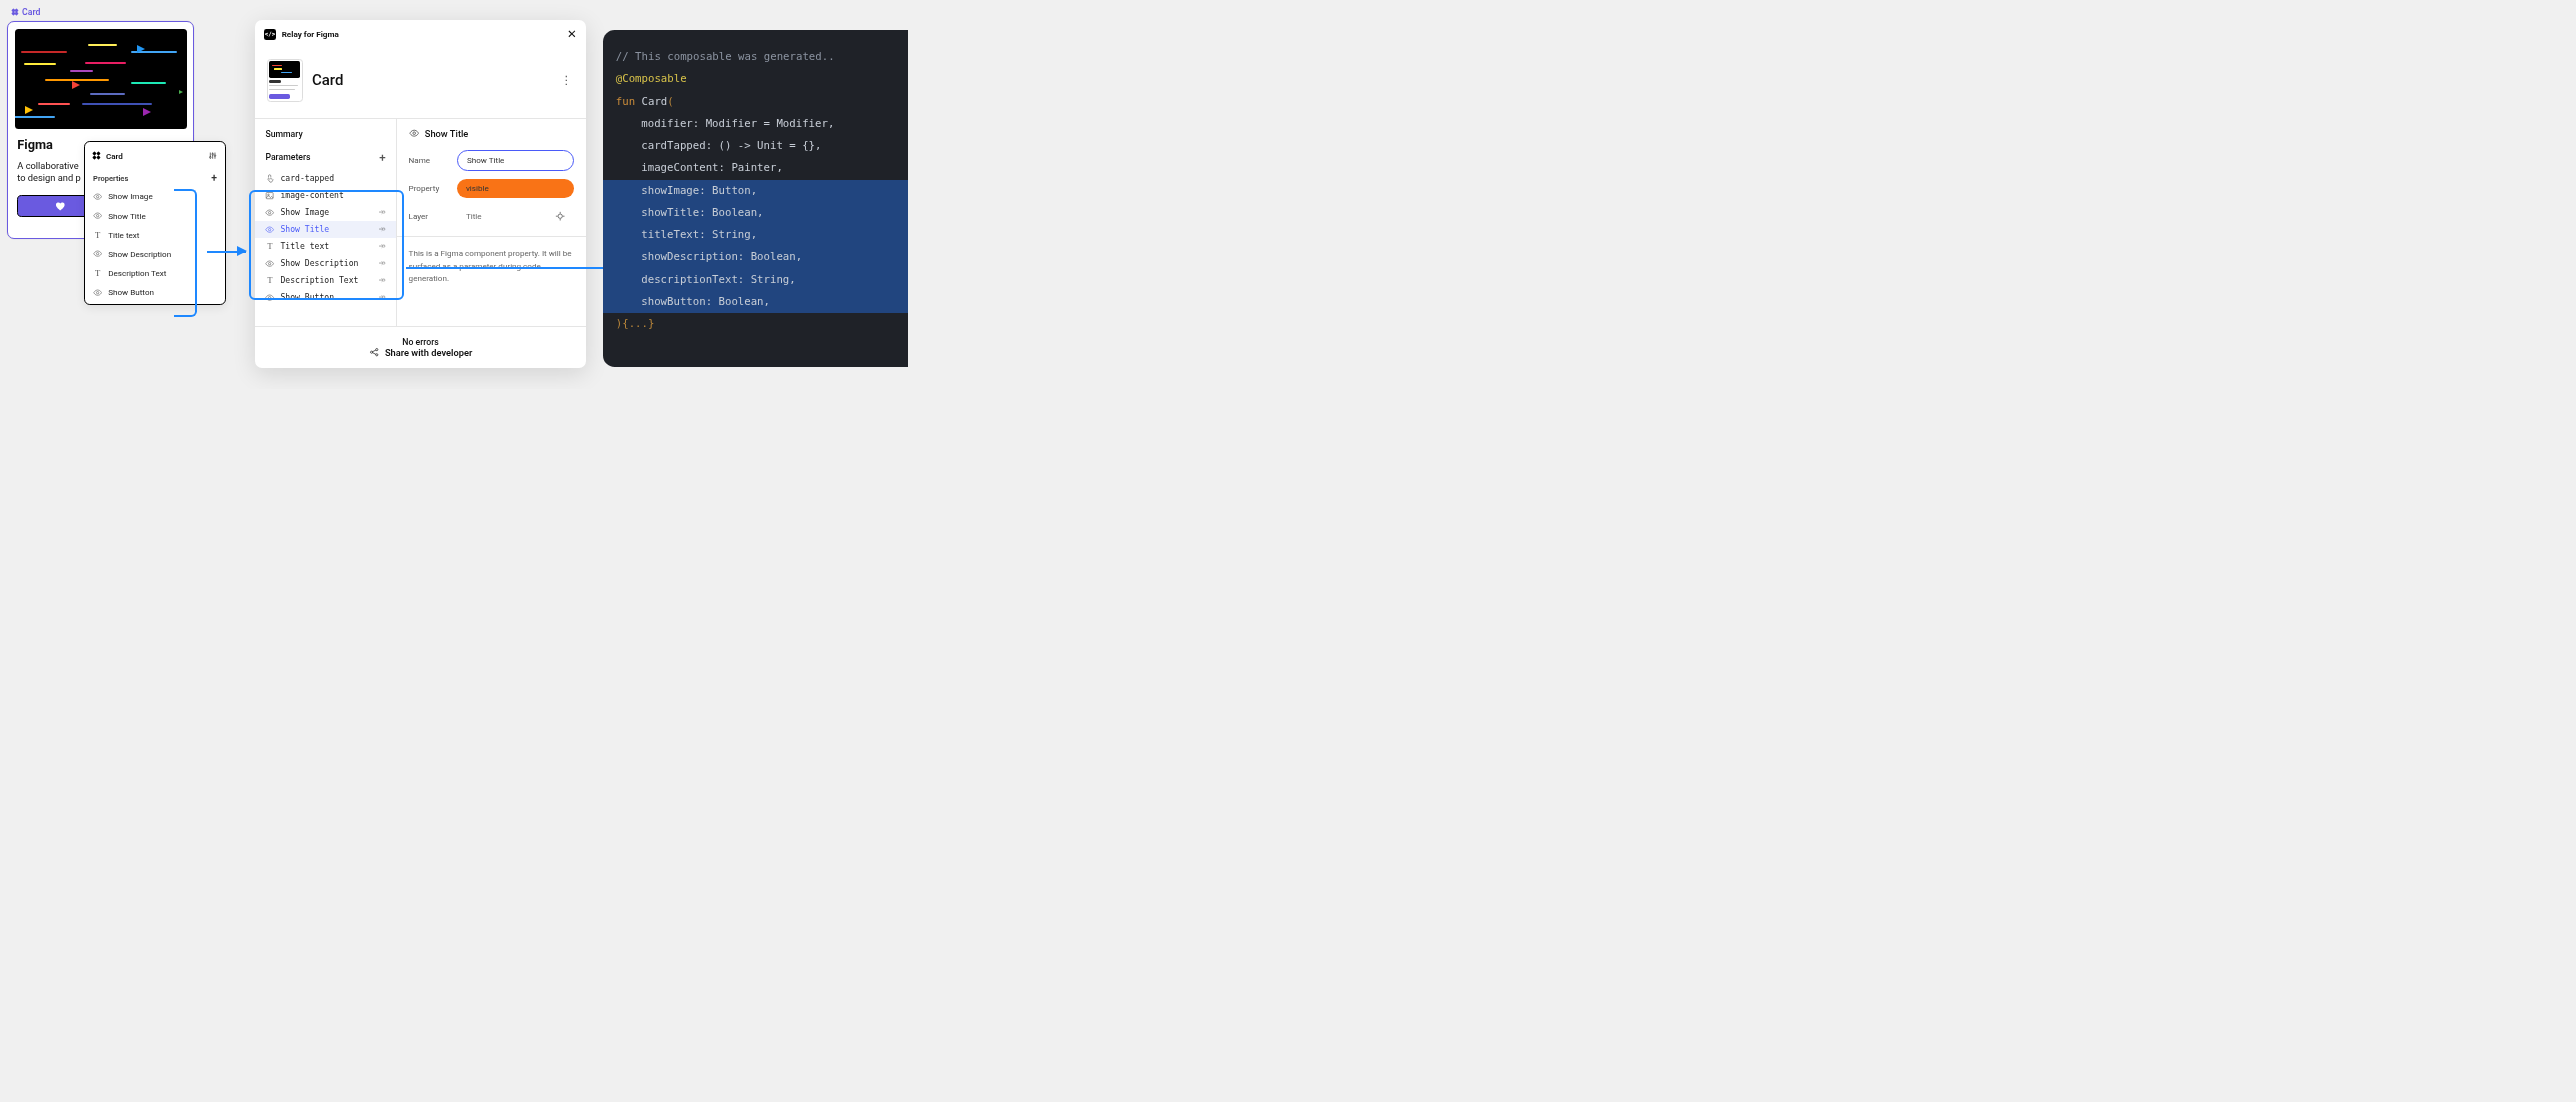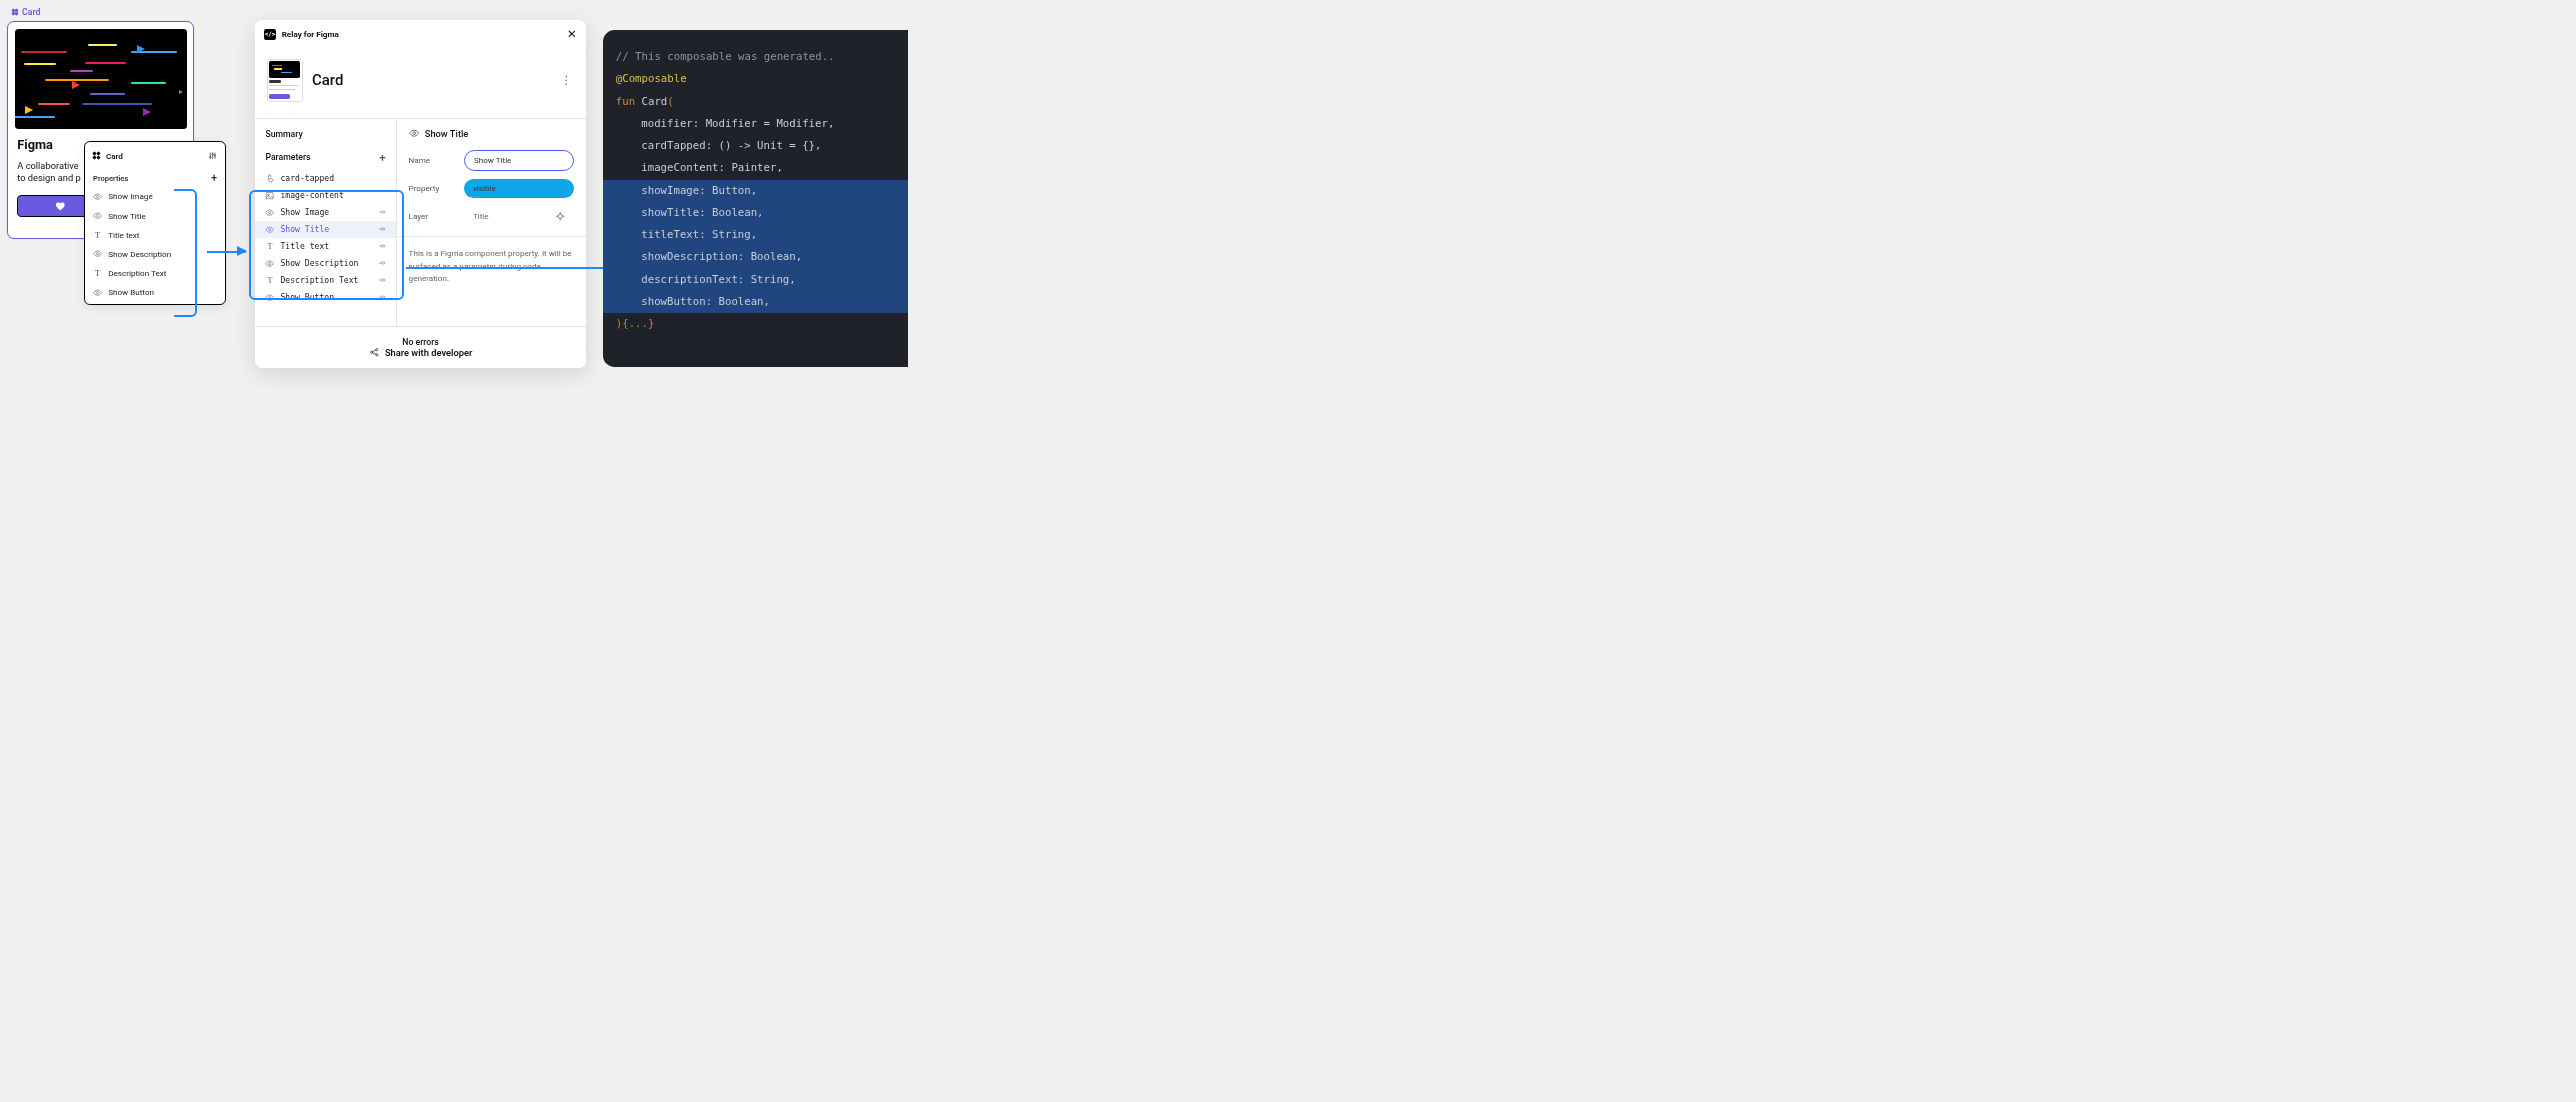--- a/index.html
+++ b/index.html
@@ -268,35 +268,35 @@
     flex:1;
     padding: 9.3px 11.6px;
   }
   .relay-right .rr-title {
     display:flex; align-items:center; gap:5.8px;
     font-size:9.3px; font-weight:500; color:#111;
     margin-bottom:10.4px;
   }
   .relay-right .rr-title svg { width:10.4px; height:10.4px; stroke:#333; fill:none; stroke-width:1.6; }
   .relay-right .field {
-    display:flex; align-items:center; gap:14px;
+    display:flex; align-items:center; gap:7px;
     margin-bottom:8.1px;
   }
   .relay-right .field label {
     width:41px; font-size:8.1px; color:#555;
   }
   .relay-right .field .chip {
     flex:1;
     border-radius:11.6px;
     padding:4.6px 9.3px;
     font-size:8.1px;
     color:#333;
   }
   .relay-right .field .chip.name { background:#fff; border:1.2px solid #4a5af8; }
-  .relay-right .field .chip.prop { background:#0ea5e9; }
+  .relay-right .field .chip.prop { background:#f97316; }
   .relay-right .field .chip.layer { background:transparent; color:#666; display:flex; justify-content:space-between; align-items:center; }
   .relay-right .field .chip.layer svg { width:10.4px; height:10.4px; stroke:#333; fill:none; stroke-width:1.5; }
   .relay-right hr { border:none; border-top:0.6px solid #e5e5e5; margin:10.4px -11.6px; }
   .relay-right .desc { font-size:8.1px; color:#666; line-height:1.5; }
 
   .relay-footer {
     border-top:0.6px solid #e5e5e5;
     display:flex; align-items:center; justify-content:space-between;
     padding: 10.4px 11.6px;
     flex-direction: column;

